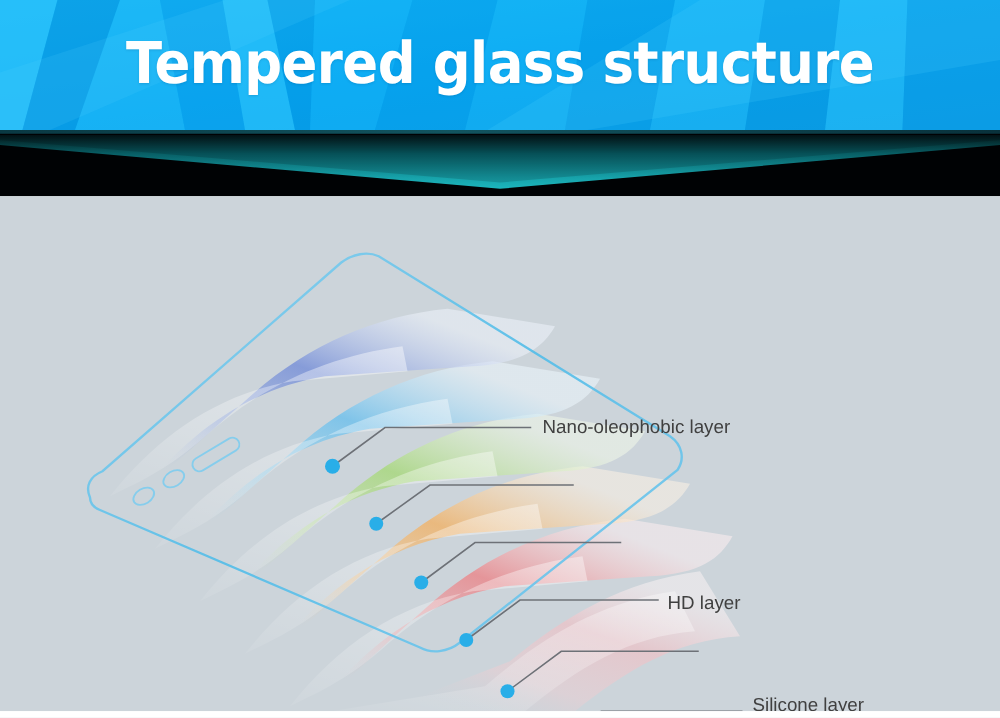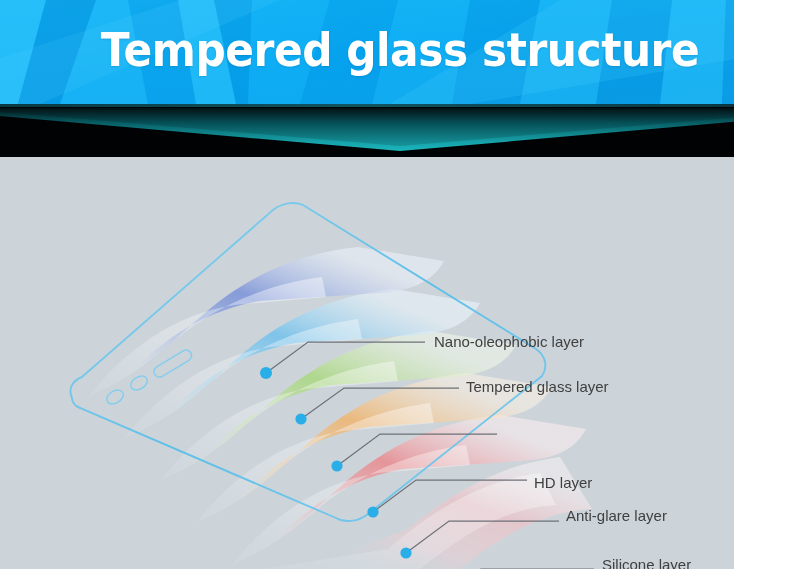--- a/index.html
+++ b/index.html
@@ -8,21 +8,21 @@
     background: #ffffff;
   }
   body {
     width: 800px;
     height: 574px;
     overflow: hidden;
     font-family: "Liberation Sans", sans-serif;
   }
   #page {
     position: relative;
-    width: 734px;
+    width: 800px;
     height: 574px;
     background: #ffffff;
     overflow: hidden;
     text-align: center;
   }
 
   
   #banner {
     position: absolute;
     left: 0; top: 0;
@@ -295,20 +295,18 @@
         <circle cx="266" cy="216" r="6.0"></circle>
         <circle cx="301" cy="262" r="5.6"></circle>
         <circle cx="337" cy="309" r="5.6"></circle>
         <circle cx="373" cy="355" r="5.6"></circle>
         <circle cx="406" cy="396" r="5.6"></circle>
         <circle cx="438" cy="444" r="5.6"></circle>
       </g>
     </svg>
 
     <div class="label" style="left:434px; top:177px;">Nano-oleophobic layer</div>
-    <div class="label" style="left:466px; top:222px;">Tempered glass layer</div>
     <div class="label" style="left:534px; top:318px;">HD layer</div>
-    <div class="label" style="left:566px; top:351px;">Anti-glare layer</div>
     <div class="label" style="left:602px; top:400px;">Silicone layer</div>
   </div>
 
   <div id="bottomstrip"></div>
 </div>
 
 </body></html>

